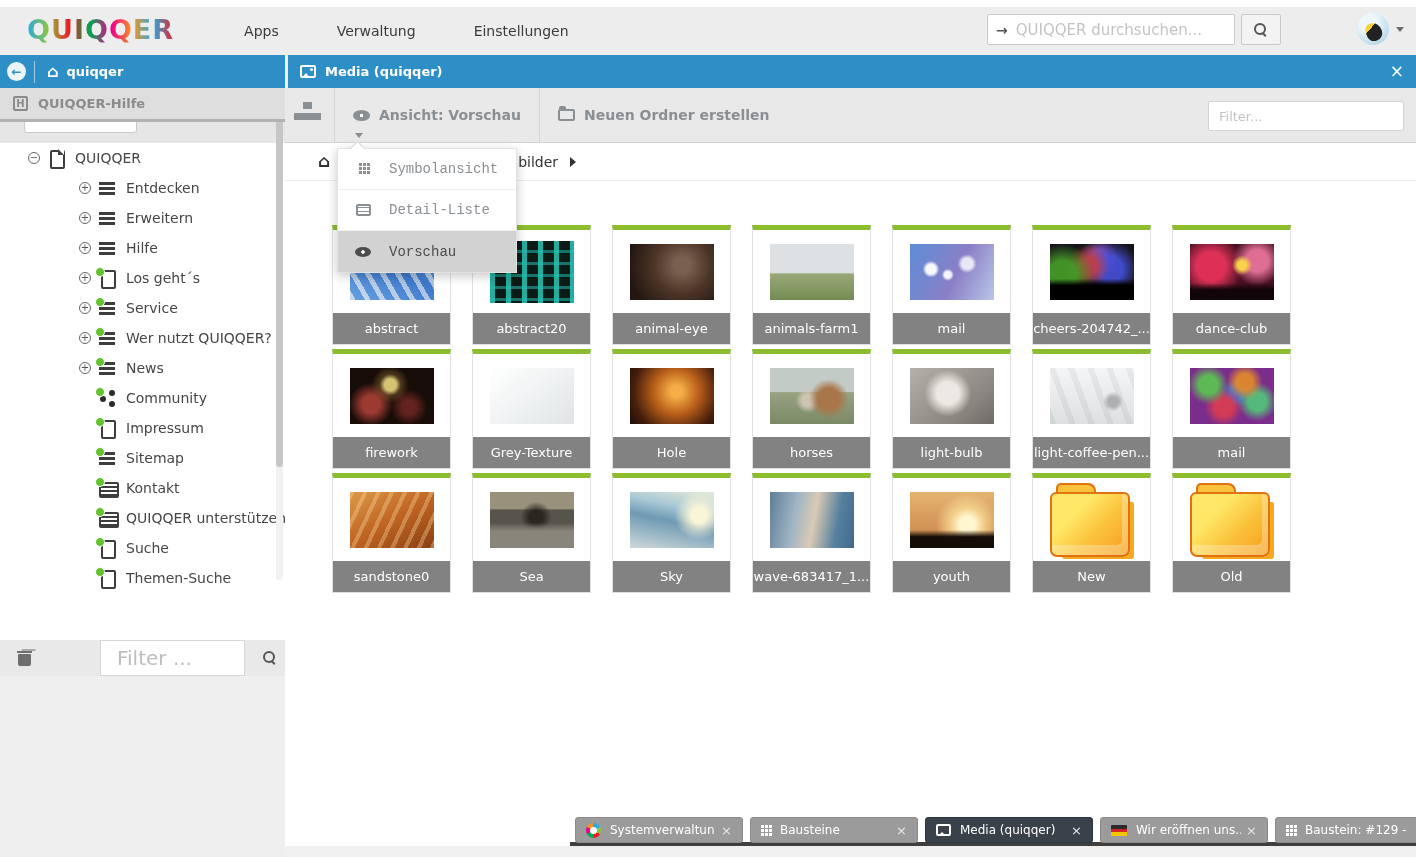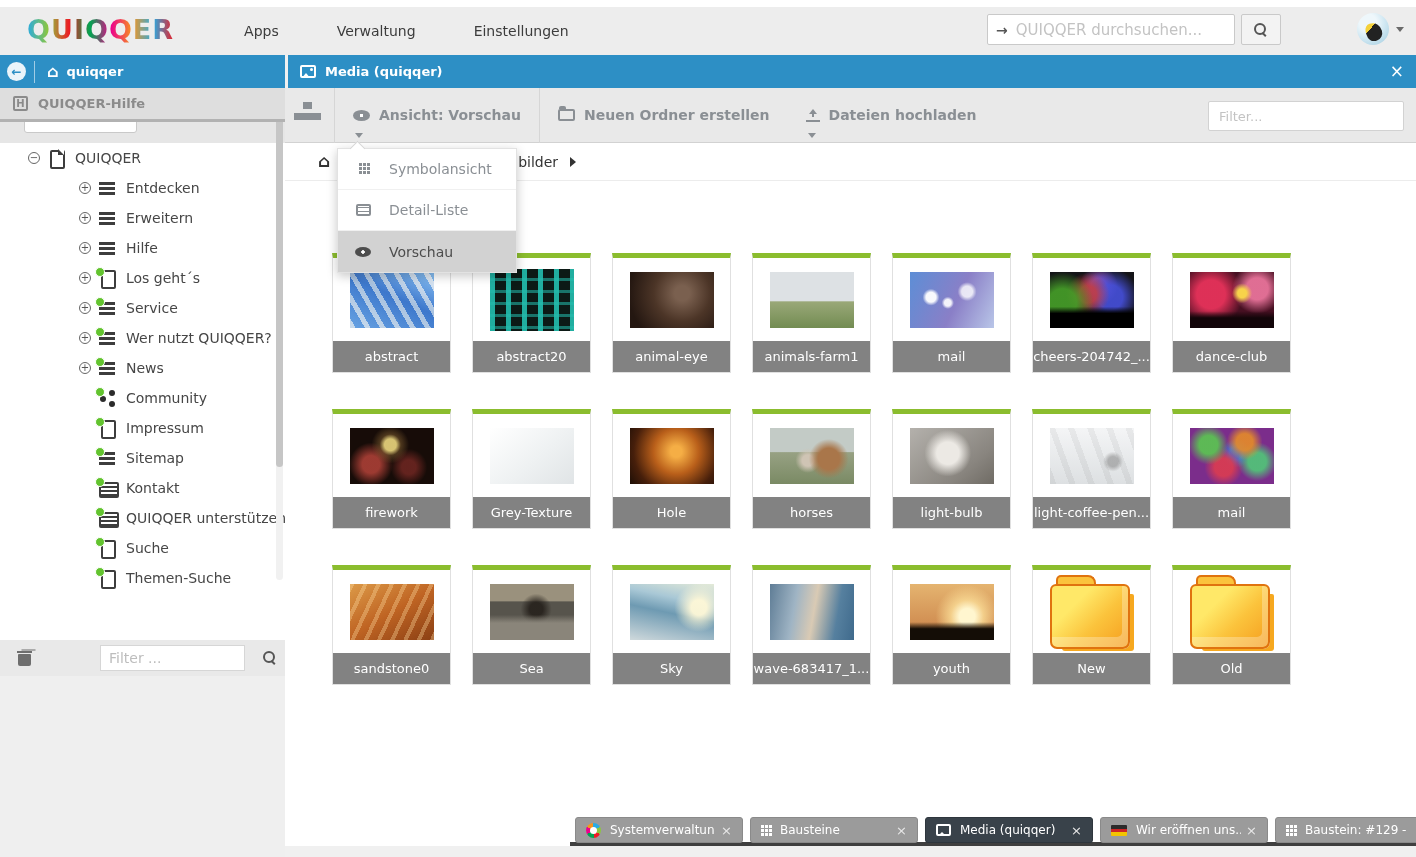--- a/index.html
+++ b/index.html
@@ -101,22 +101,22 @@
   #tree-thumb { position:absolute; left:0; top:3px; width:7px; height:372px; background:#c6c6c6; border-radius:4px;}
 
   #side-filter { position:absolute; left:0; top:552px; width:285px; height:36px; background:#e9e9e9;
     display:flex; align-items:center; }
   #trash-btn { width:48px; display:flex; justify-content:center; cursor:pointer; color:#6e6e6e;}
   .ico-trash { position:relative; width:13px; height:15px; }
   .ico-trash::before { content:""; position:absolute; left:0; top:3px; width:13px; height:12px;
     background:currentColor; border-radius:1px 1px 2px 2px; }
   .ico-trash::after { content:""; position:absolute; left:-1px; top:0; width:15px; height:2px;
     background:currentColor; box-shadow:4px -2px 0 -0.5px currentColor; }
-  #side-filter input { margin-left:52px; width:145px; height:26px; border:1px solid #d6d6d6; background:#fff;
-    font-size:14px; color:#555; padding:0 8px; font-family:inherit; outline:none;}
+  #side-filter input { margin-left:52px; width:145px; height:36px; border:1px solid #d6d6d6; background:#fff;
+    font-size:20px; color:#555; padding:0 16px; font-family:inherit; outline:none;}
   #side-filter input::placeholder { color:#bdbdbd; }
   #side-filter .ico-mag { color:#555; margin-left:18px; cursor:pointer; }
 
   .side-pnl { position:absolute; left:0; width:285px; height:34px; background:#dedede;
     border-bottom:3px solid #b2b2b2; display:flex; align-items:center; cursor:pointer; }
   .side-pnl .pnl-label { font-size:13px; font-weight:bold; color:#8b8b8b; }
   .picon { margin:0 10px 0 13px; color:#8b8b8b; position:relative; }
   .picon[data-picon="bookmark"] { width:10px; height:14px; background:#8b8b8b;
     clip-path:polygon(0 0,100% 0,100% 100%,50% 68%,0 100%); }
   .picon[data-picon="upload"] { width:14px; height:13px; border-bottom:2px solid #8b8b8b; }
@@ -164,36 +164,36 @@
   #breadcrumb .crumb { font-size:14px; color:#333; cursor:pointer; }
   .bc-arrow { width:0; height:0; border-top:5px solid transparent; border-bottom:5px solid transparent;
     border-left:6px solid #333; margin-left:12px; }
 
   
   #view-menu { position:absolute; left:52px; top:60px; width:180px; background:#fff;
     border:1px solid #e2e2e2; box-shadow:0 3px 10px rgba(0,0,0,.22); z-index:50; }
   .dd-caret { position:absolute; top:-6px; left:14px; width:11px; height:11px; background:#fff;
     transform:rotate(45deg); border-left:1px solid #d6d6d6; border-top:1px solid #d6d6d6; }
   .dd-item { height:41px; display:flex; align-items:center; gap:17px; padding-left:16px;
-    border-bottom:1px solid #f0f0f0; font-size:14px; color:#8a8f94; cursor:pointer; }
+    border-bottom:1px solid #f0f0f0; font-size:14px; color:#8a8f94; cursor:pointer;font-family:Liberation Mono, monospace; }
   .dd-item[data-active="true"] { background:#d2d2d2; color:#4d4d4d; border-bottom-color:#d2d2d2; }
   .dd-item:last-child { border-bottom:none; }
   .dd-ico { width:18px; display:flex; justify-content:center; }
   .ddi[data-dicon="grid"] { width:3px; height:3px; background:currentColor;
     box-shadow:4px 0 0 currentColor,8px 0 0 currentColor,0 4px 0 currentColor,4px 4px 0 currentColor,
     8px 4px 0 currentColor,0 8px 0 currentColor,4px 8px 0 currentColor,8px 8px 0 currentColor;
     margin:-6px 6px 0 0; }
   .ddi[data-dicon="detail"] { width:15px; height:12px; border:2px solid currentColor; border-radius:2px;
     background:repeating-linear-gradient(transparent 0 1px, currentColor 1px 2px, transparent 2px 4px); }
   .ddi[data-dicon="eye"] { width:16px; height:10px; border-radius:50%;
     background:radial-gradient(circle at 50% 50%, #fff 0 1.5px, currentColor 2px); }
 
   
   #grid { position:absolute; left:47px; top:137px; display:grid;
-    grid-template-columns:repeat(7,119px); gap:36px 21px;margin-top:28px; }
+    grid-template-columns:repeat(7,119px); gap:4px 21px; }
   .card { position:relative; width:119px; height:120px; background:#fff; border:1px solid #e0e0e0;
     border-top:5px solid #8bbd2e; cursor:pointer; }
   .card .thumb-wrap { position:absolute; left:0; top:0; width:117px; height:84px;
     display:flex; align-items:center; justify-content:center; }
   .thumb { width:84px; height:56px; }
   .card .label { position:absolute; left:0; bottom:0; width:117px; height:31px; background:#828282;
     color:#fff; font-size:13px; display:flex; align-items:center; justify-content:center;
     white-space:nowrap; overflow:hidden; }
 
   .thumb[data-thumb="abstract"] { background:linear-gradient(205deg,#d5e4f2,#5d8cc4 45%,#9dbede),
@@ -466,25 +466,20 @@
       <div class="tb-btn">
         <span class="ico-eye"></span>
         <span>Ansicht: Vorschau</span>
         <span class="tb-caret"></span>
       </div>
       <div class="tb-sep"></div>
       <div class="tb-btn">
         <span class="ico-folder"></span>
         <span>Neuen Ordner erstellen</span>
       </div>
-      <div class="tb-btn">
-        <span class="ico-upload"></span>
-        <span>Dateien hochladen</span>
-        <span class="tb-caret"></span>
-      </div>
       <input id="tb-filter" placeholder="Filter..." style="">
     </div>
 
     <div id="breadcrumb">
       <span class="home-glyph">⌂</span>
       <span id="bc-spacer"></span>
       <span class="crumb">bilder</span>
       <span class="bc-arrow"></span>
     </div>
 

